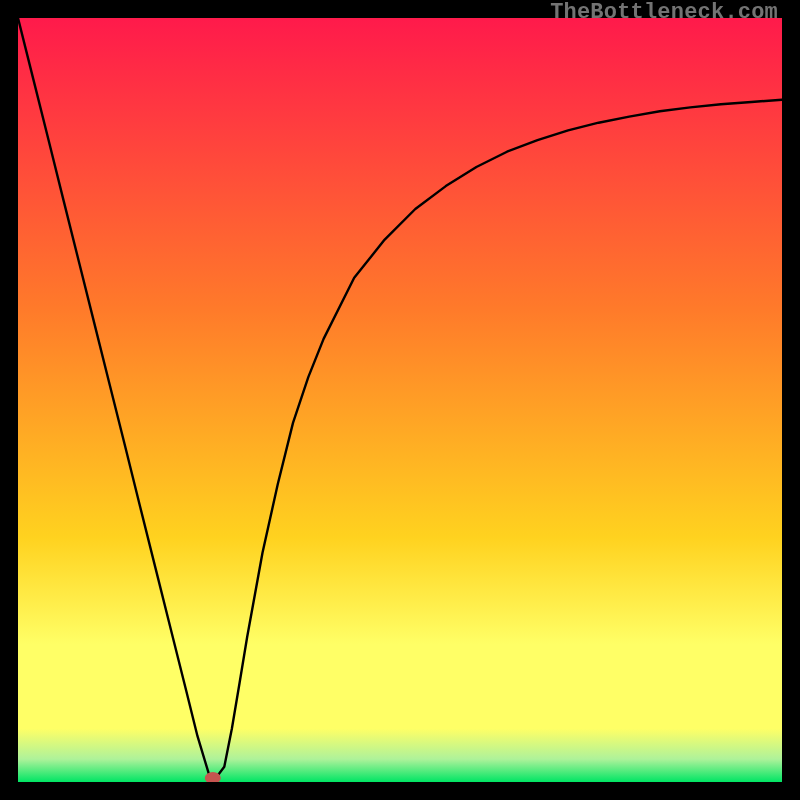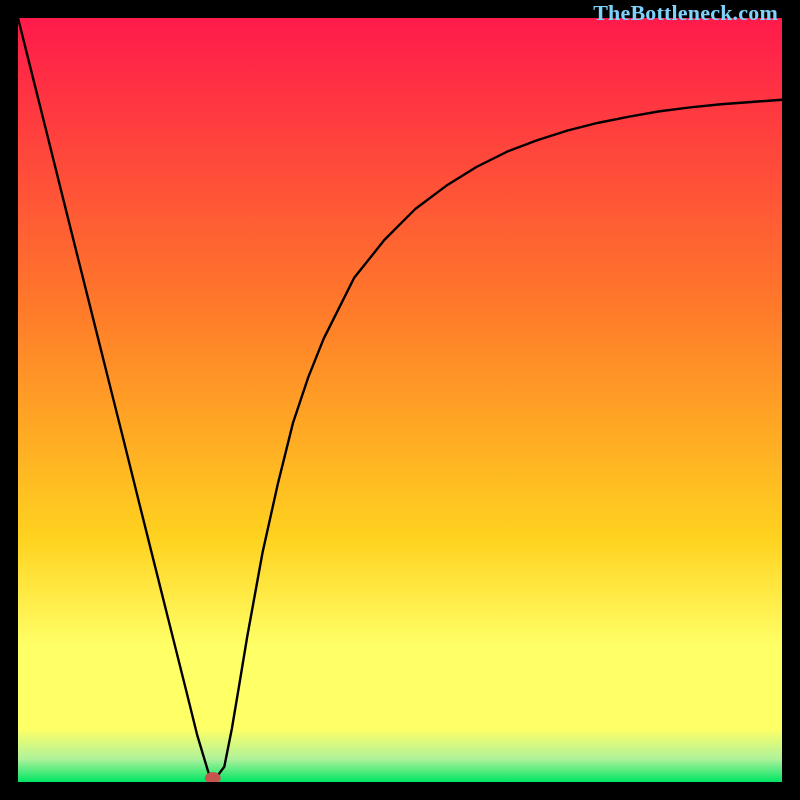--- a/index.html
+++ b/index.html
@@ -22,24 +22,24 @@
     position: absolute;
     left: 0;
     top: 0;
     width: 764px;
     height: 764px;
   }
   .watermark {
     position: absolute;
     top: 0px;
     right: 22px;
-    font-family: Liberation Serif, serif;
+    font-family: Liberation Mono, monospace;
     font-size: 22px;
     font-weight: 600;
-    color: #7dd3fc;
+    color: #737373;
     letter-spacing: 0.2px;
     user-select: none;
   }
 </style>
 </head>
 <body>
 
 <div class="frame">
   <svg class="plot" viewBox="0 0 764 764" preserveAspectRatio="none">
     <defs>

